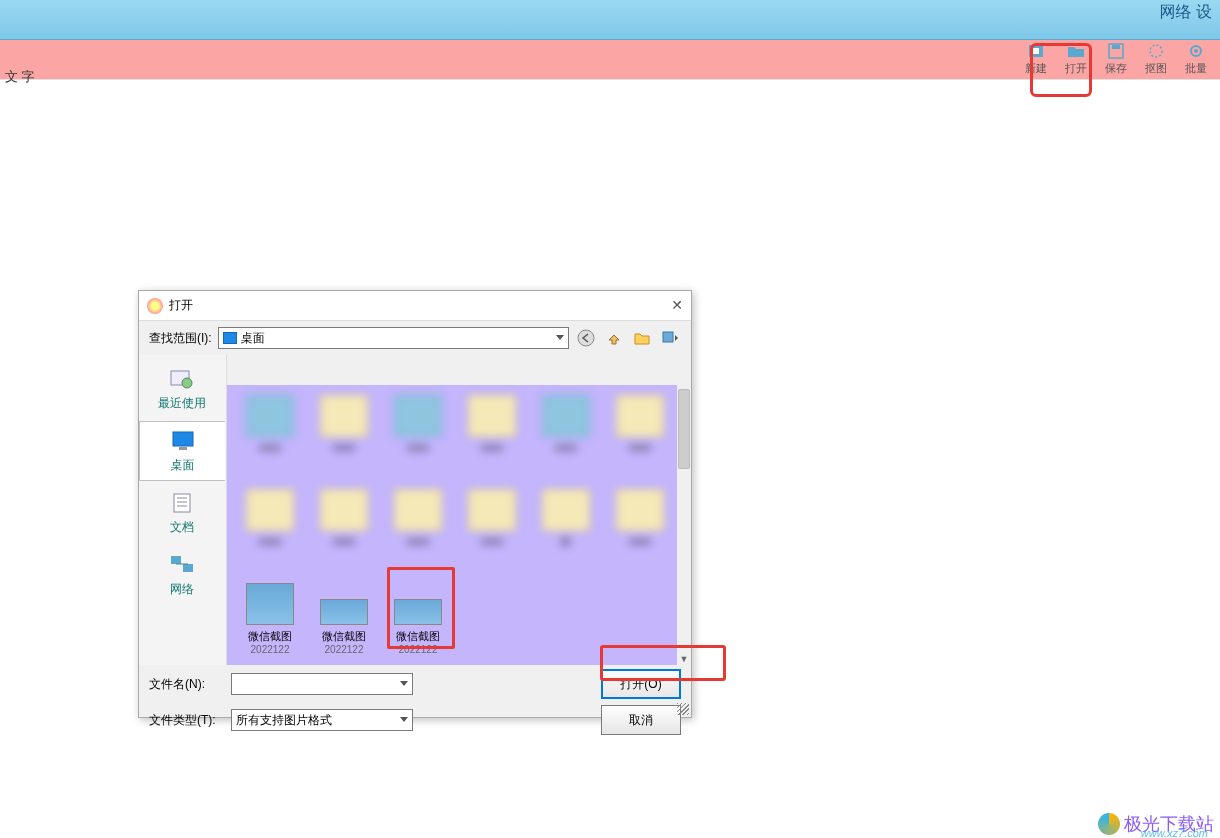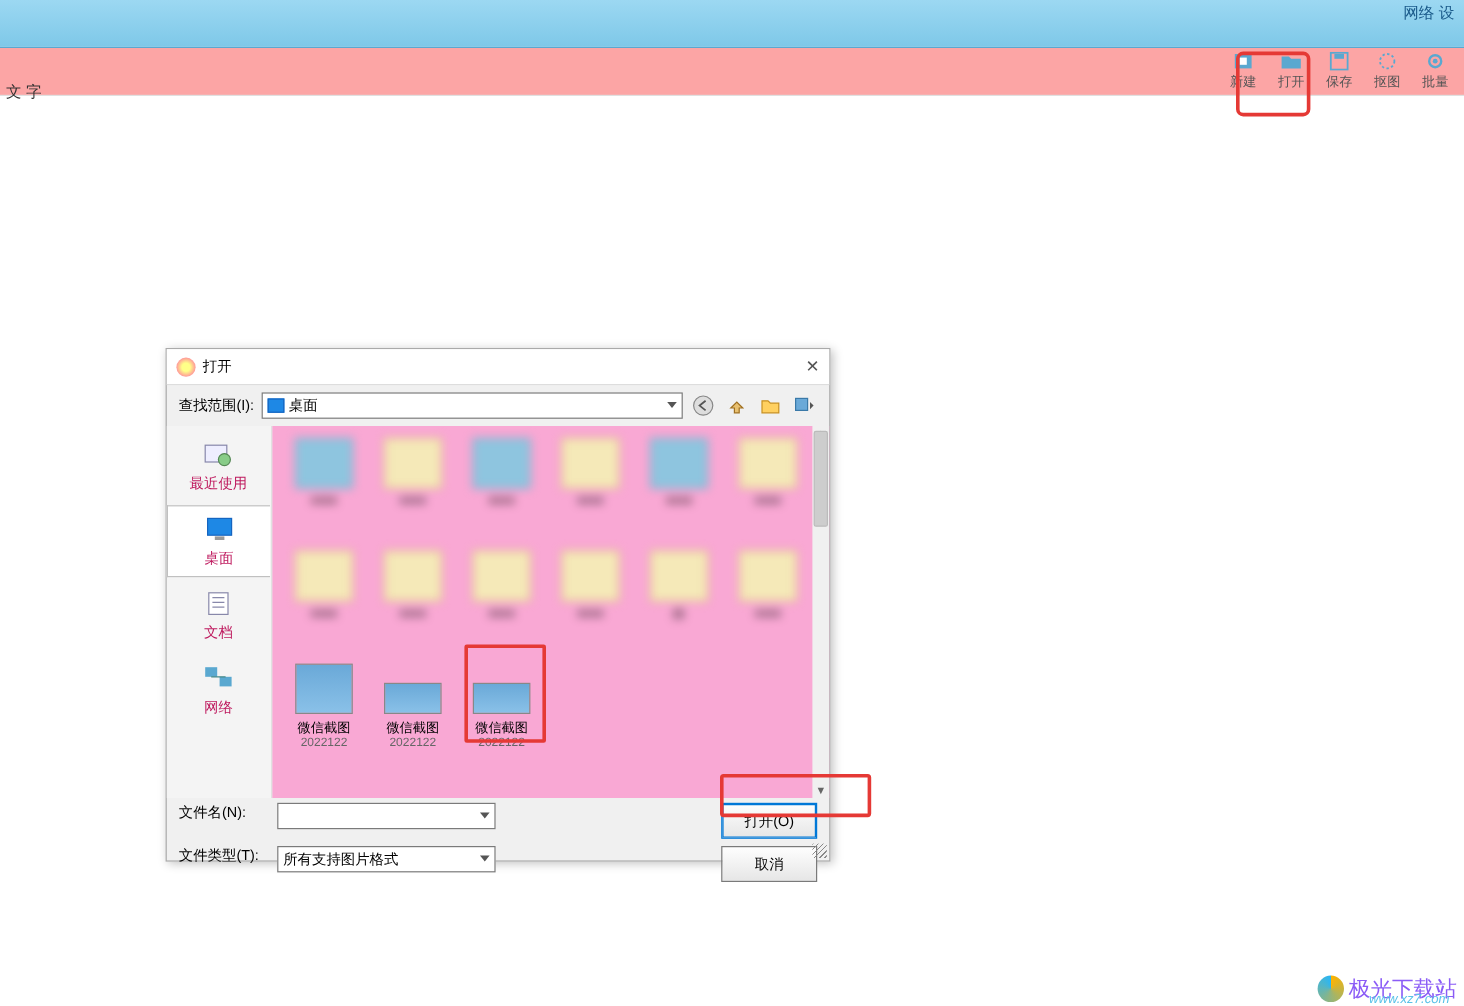--- a/index.html
+++ b/index.html
@@ -1,19 +1,19 @@
 <!DOCTYPE html>
 <html><head>
 <meta charset="utf-8">
 <style>
   * { box-sizing: border-box; margin: 0; padding: 0; }
   body { font-family: "Microsoft YaHei", Arial, sans-serif; font-size: 12px; width: 1220px; height: 838px; overflow: hidden; background: #fff; position: relative; }
   
   .titlebar { height: 40px; background: linear-gradient(#9cd8f2, #7ec8e8); border-bottom: 1px solid #5aa8d0; position: relative; }
-  .titlebar-right { position: absolute; right: 8px; top: 2px; color: #1a5a8a; font-size: 13px; }
+  .titlebar-right { position: absolute; right: 8px; top: 2px; color: #1a5a8a; font-size: 16px; }
   
   .toolbar { height: 40px; border-bottom: 1px solid #e0e0e0; display: flex; align-items: center; justify-content: flex-end; padding: 0 4px; background: #fca5a5; }
   .toolbar-left { position: absolute; left: 5px; top: 68px; font-size: 13px; color: #333; }
   .tool-btn { width: 40px; height: 38px; display: flex; flex-direction: column; align-items: center; justify-content: center; cursor: pointer; color: #555; }
   .tool-btn .ticon { width: 18px; height: 16px; margin-bottom: 2px; }
   .tool-btn .tlabel { font-size: 11px; }
   .highlight-red { border: 3px solid #e53935; border-radius: 6px; position: absolute; pointer-events: none; }
   .hl-toolbar { top: 43px; left: 1030px; width: 62px; height: 54px; }
   
   .dialog { position: absolute; top: 290px; left: 138px; width: 554px; height: 428px; border: 1px solid #aaa; background: #f0f0f0; box-shadow: 2px 2px 8px rgba(0,0,0,0.25); }
@@ -22,42 +22,42 @@
   .dlg-close { position: absolute; right: 8px; top: 6px; cursor: pointer; font-size: 14px; color: #555; }
   
   .dlg-top-row { display: flex; align-items: center; padding: 6px 10px; gap: 6px; }
   .lookin-select { flex: 1; height: 22px; border: 1px solid #7a7a7a; background: #fff; display: flex; align-items: center; padding: 0 4px; position: relative; }
   .lookin-select .monitor { width: 14px; height: 12px; background: #1e88e5; border: 1px solid #1565c0; margin-right: 4px; }
   .lookin-select .caret { position: absolute; right: 4px; top: 7px; width: 0; height: 0; border-left: 4px solid transparent; border-right: 4px solid transparent; border-top: 5px solid #555; }
   .nav-btn { width: 22px; height: 22px; display: flex; align-items: center; justify-content: center; cursor: pointer; }
   
   .dlg-body { display: flex; height: 310px; }
   .places-bar { width: 88px; background: #f4f4f4; border-right: 1px solid #ddd; padding-top: 4px; }
-  .place-item { width: 86px; height: 60px; display: flex; flex-direction: column; align-items: center; justify-content: center; cursor: pointer; margin-bottom: 2px; color: #be185d; }
+  .place-item { width: 86px; height: 60px; display: flex; flex-direction: column; align-items: center; justify-content: center; cursor: pointer; margin-bottom: 2px; color: #0f766e; }
   .place-item.selected { background: #fff; border: 1px solid #c0c0c0; border-right: none; }
   .place-icon { width: 28px; height: 24px; margin-bottom: 4px; }
   
-  .file-area { flex: 1; background: #f9a8d4; position: relative; overflow: hidden; }
+  .file-area { flex: 1; background: #c4b5fd; position: relative; overflow: hidden; margin-top: 30px; }
   .file-grid { display: flex; flex-wrap: wrap; gap: 8px 8px; padding: 10px; }
   .blurred { filter: blur(4px); }
   .file-item { width: 66px; height: 86px; display: flex; flex-direction: column; align-items: center; cursor: pointer; }
   .file-thumb { width: 48px; height: 42px; background: #f5e9b8; border: 1px solid #d4c370; }
   .file-thumb.img { background: linear-gradient(#6aa9d8, #8ac1e8); border: 1px solid #888; }
   .file-thumb.blue { background: #8ec5df; border: 1px solid #6aa9c8; }
   .file-name { font-size: 11px; margin-top: 4px; text-align: center; width: 66px; white-space: nowrap; overflow: hidden; text-overflow: ellipsis; }
   .file-date { font-size: 10px; color: #666; }
   .hl-file { border: 3px solid #e53935; position: absolute; top: 182px; left: 160px; width: 68px; height: 82px; border-radius: 2px; pointer-events: none; }
   .scroll-track { position: absolute; right: 0; top: 0; width: 14px; height: 100%; background: #f0f0f0; }
   .scroll-thumb { position: absolute; right: 1px; top: 4px; width: 12px; height: 80px; background: #cdcdcd; border: 1px solid #bbb; border-radius: 2px; }
   .arrow-up, .arrow-down { position: absolute; right: 1px; width: 12px; height: 12px; display: flex; align-items: center; justify-content: center; color: #666; font-size: 9px;}
   .arrow-up { top: 0; }
   .arrow-down { bottom: 0; }
   
   .dlg-bottom { padding: 4px 10px; }
-  .bottom-row { display: flex; margin-bottom: 6px; gap: 8px; }
+  .bottom-row { display: flex; align-items: center; margin-bottom: 6px; gap: 8px; }
   .bottom-label { width: 74px; font-size: 12px; }
   .combo { flex: 1; max-width: 242px; height: 22px; border: 1px solid #7a7a7a; background: #fff; position: relative; display: flex; align-items: center; padding: 0 4px; }
   .combo .caret { position: absolute; right: 4px; top: 7px; width: 0; height: 0; border-left: 4px solid transparent; border-right: 4px solid transparent; border-top: 5px solid #555; }
   .dlg-btn { width: 80px; height: 30px; border: 1px solid #7a7a7a; background: linear-gradient(#fefefe,#e6e6e6); cursor: pointer; font-size: 12px; }
   .dlg-btn.primary { border: 1px solid #0078d7; box-shadow: 0 0 0 1px #0078d7 inset; }
   
   .hl-open { position: absolute; top: 645px; left: 600px; width: 126px; height: 36px; border: 3px solid #e53935; border-radius: 3px; pointer-events: none; }
   .resize-grip { position: absolute; right: 2px; bottom: 2px; width: 12px; height: 12px; background: repeating-linear-gradient(135deg, #888, #888 1px, transparent 1px, transparent 3px); }
   
   .watermark { position: absolute; bottom: 2px; right: 6px; display: flex; align-items: center; gap: 4px; }

